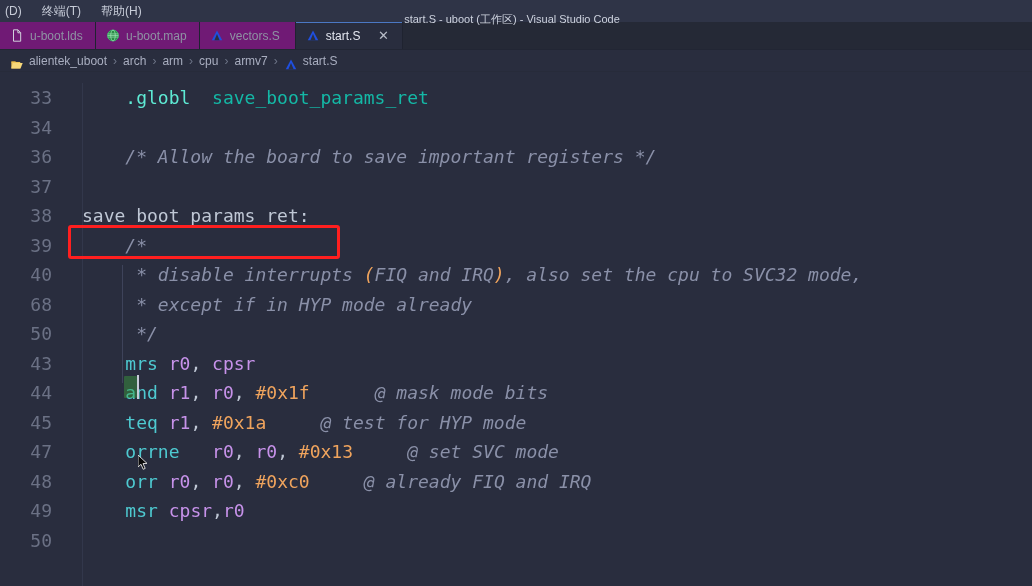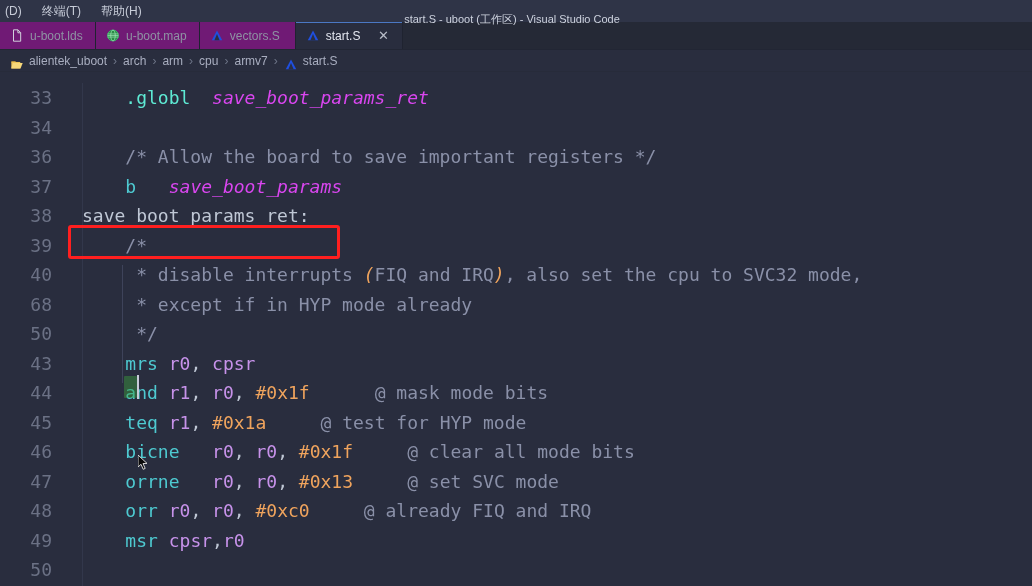--- a/index.html
+++ b/index.html
@@ -82,26 +82,26 @@
   }
   .indent-guide {
     position:absolute; left:122px; width:1px; background:#474d66; opacity:.7;
   }
   .codetext {
     font-family:"DejaVu Sans Mono", monospace; font-size:18px;
     color:#a6accd; white-space:pre; line-height:29.5px; padding-left:14px;
   }
   
   .t-dir   { color:#5eead4; }
-  .t-plain { color:#d946ef;font-style:italic; }
+  .t-plain { color:#14b8a6; }
   .t-label { color:#bfc7d5; }
   .t-instr { color:#4ec9d0; }
   .t-reg   { color:#c792ea; }
   .t-num   { color:#f0a45d; }
-  .t-cmt   { color:#8a90a8; }
+  .t-cmt   { color:#8a90a8; font-style:italic; }
   .t-cmt-p { color:#f0a45d; font-style:italic; }
   .t-punc  { color:#bfc7d5; }
 
   
   .redbox {
     position:absolute; border:3px solid #ff1f1f; border-radius:3px;
     pointer-events:none;
   }
   
   .char-hl {
@@ -204,21 +204,20 @@
         <div class="row">
           <div class="lnum">34</div>
           <div class="codetext"></div>
         </div>
         <div class="row">
           <div class="lnum">36</div>
           <div class="codetext"><span class="t-cmt">    /* Allow the board to save important registers */</span></div>
         </div>
         <div class="row">
           <div class="lnum">37</div>
-          <div class="codetext"><span class="t-plain">    </span><span class="t-instr">b</span><span class="t-plain">   save_boot_params</span></div>
         </div>
         <div class="row">
           <div class="lnum">38</div>
           <div class="codetext"><span class="t-label">save_boot_params_ret:</span></div>
         </div>
         <div class="row">
           <div class="lnum">39</div>
           <div class="codetext"><span class="t-cmt">    /*</span></div>
         </div>
         <div class="row">
@@ -237,24 +236,20 @@
           <div class="lnum">43</div>
           <div class="codetext"><span class="t-plain">    </span><span class="t-instr">mrs</span><span class="t-plain"> </span><span class="t-reg">r0</span><span class="t-punc">, </span><span class="t-reg">cpsr</span></div>
         </div>
         <div class="row">
           <div class="lnum">44</div>
           <div class="codetext"><span class="t-plain">    </span><span class="t-instr">and</span><span class="t-plain"> </span><span class="t-reg">r1</span><span class="t-punc">, </span><span class="t-reg">r0</span><span class="t-punc">, </span><span class="t-num">#0x1f</span><span class="t-plain">      </span><span class="t-cmt">@ mask mode bits</span></div>
         </div>
         <div class="row">
           <div class="lnum">45</div>
           <div class="codetext"><span class="t-plain">    </span><span class="t-instr">teq</span><span class="t-plain"> </span><span class="t-reg">r1</span><span class="t-punc">, </span><span class="t-num">#0x1a</span><span class="t-plain">     </span><span class="t-cmt">@ test for HYP mode</span></div>
-        </div>
-        <div class="row">
-          <div class="lnum">46</div>
-          <div class="codetext"><span class="t-plain">    </span><span class="t-instr">bicne</span><span class="t-plain">   </span><span class="t-reg">r0</span><span class="t-punc">, </span><span class="t-reg">r0</span><span class="t-punc">, </span><span class="t-num">#0x1f</span><span class="t-plain">     </span><span class="t-cmt">@ clear all mode bits</span></div>
         </div>
         <div class="row">
           <div class="lnum">47</div>
           <div class="codetext"><span class="t-plain">    </span><span class="t-instr">orrne</span><span class="t-plain">   </span><span class="t-reg">r0</span><span class="t-punc">, </span><span class="t-reg">r0</span><span class="t-punc">, </span><span class="t-num">#0x13</span><span class="t-plain">     </span><span class="t-cmt">@ set SVC mode</span></div>
         </div>
         <div class="row">
           <div class="lnum">48</div>
           <div class="codetext"><span class="t-plain">    </span><span class="t-instr">orr</span><span class="t-plain"> </span><span class="t-reg">r0</span><span class="t-punc">, </span><span class="t-reg">r0</span><span class="t-punc">, </span><span class="t-num">#0xc0</span><span class="t-plain">     </span><span class="t-cmt">@ already FIQ and IRQ</span></div>
         </div>
         <div class="row">

